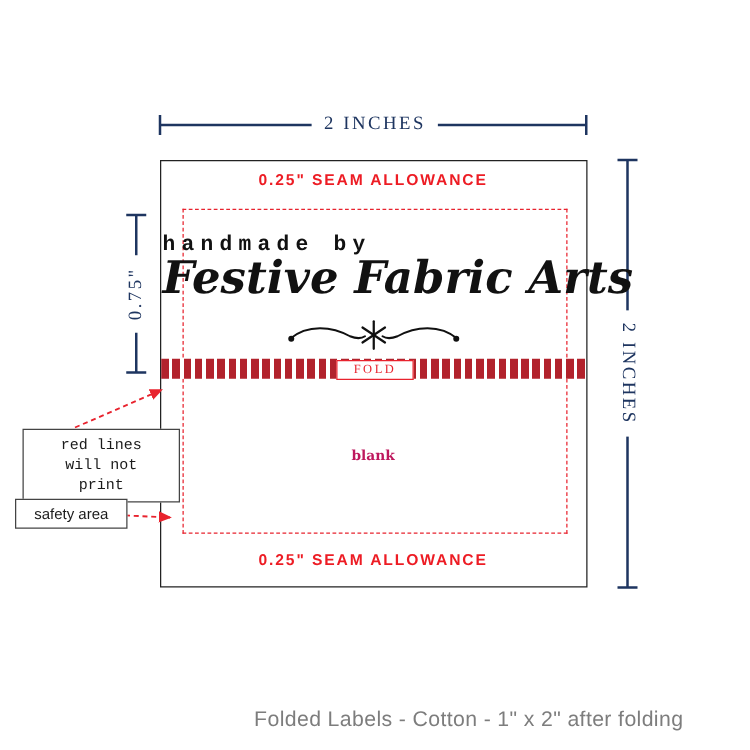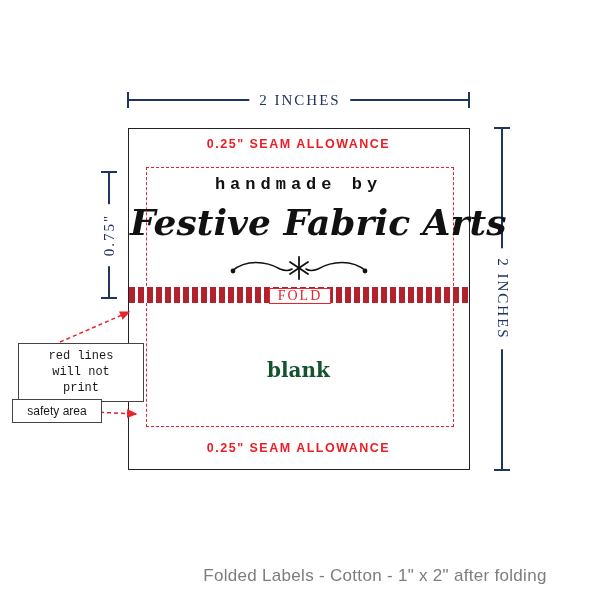--- a/index.html
+++ b/index.html
@@ -42,45 +42,45 @@
     border:1.5px dashed #e8232e;
   }
   .seam-text {
     left:130px; width:337px; text-align:center;
     color:#ed1c24; font-weight:bold; font-size:12.5px; letter-spacing:1.5px;
   }
   #seam-top    { top:137px; }
   #seam-bottom { top:441px; }
 
   #handmade {
-    left:130px; top:175px; width:337px; text-align:center;
+    left:130px; top:187px; width:337px; 
     font-family:"Liberation Mono", monospace;
     font-size:17px; font-weight:bold; letter-spacing:5px; color:#111;
   }
   #brand {
     left:130px; top:201px; width:337px; text-align:center;
     font-family:"DejaVu Serif", serif; font-style:italic; font-weight:bold;
     font-size:36px; color:#111; white-space:nowrap;
   }
   #flourish { left:224px; top:252px; width:150px; height:32px; }
 
   #fold-band {
     left:129px; top:287px; width:339px; height:16px;
     background:repeating-linear-gradient(90deg,
       #b2222c 0px, #b2222c 6px, #ffffff 6px, #ffffff 9px);
   }
   #fold-label {
     left:269px; top:288px; width:60px; height:14px;
     background:#ffffff; border:1px solid #e8232e;
     color:#e8232e; font-family:"Liberation Serif", serif;
-    font-size:14px; letter-spacing:2px; line-height:13px; text-align:center;
+    font-size:10px; letter-spacing:2px; line-height:13px; text-align:center;
   }
   #blank {
     left:130px; top:358px; width:337px; text-align:center;
-    font-family:"DejaVu Serif", serif; font-weight:bold; font-size:20px; color:#14532d;
+    font-family:"DejaVu Serif", serif; font-weight:bold; font-size:11px; color:#be185d;
   }
 
   
   .callout {
     background:#fff; border:1px solid #444; color:#1a1a1a;
     font-size:12px; line-height:1.35; text-align:center;
   }
   #callout-redlines { left:18px; top:343px; width:92px; padding:4px 16px;font-family:Liberation Mono, monospace; }
   #callout-safety   { left:12px; top:399px; width:80px; padding:3px 4px; }
 

